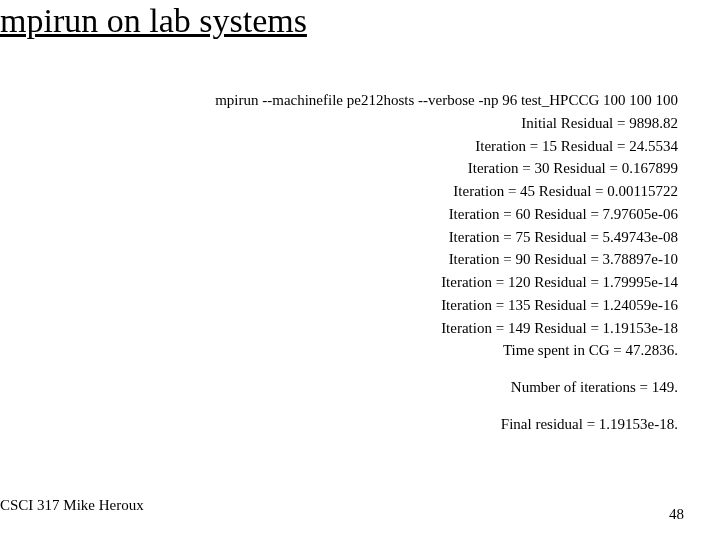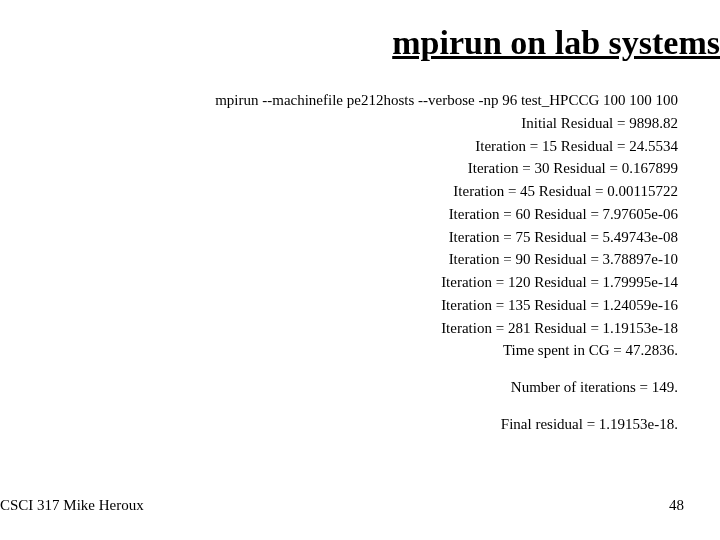--- a/index.html
+++ b/index.html
@@ -12,27 +12,26 @@
     color: #000;
   }
   .slide {
     position: relative;
     width: 720px;
     height: 540px;
     box-sizing: border-box;
   }
   .title {
     position: absolute;
-    top: 24px;
+    top: 2px;
     left: 0;
     width: 100%;
-    text-align: right;
+    text-align: left;
     font-size: 34px;
     text-decoration: underline;
-    font-weight: bold;
   }
   .body {
     position: absolute;
     top: 90px;
     left: 42px;
     right: 42px;
     font-size: 15px;
     line-height: 1.45;
     text-align: right;
   }
@@ -44,21 +43,21 @@
   }
   .footer-center {
     position: absolute;
     bottom: 26px;
     width: 100%;
     text-align: left;
     font-size: 15px;
   }
   .footer-right {
     position: absolute;
-    bottom: 26px;
+    bottom: 17px;
     right: 36px;
     font-size: 15px;
   }
 </style>
 </head>
 <body>
 
 <div class="slide">
 
   <div class="title">mpirun on lab systems</div>
@@ -67,21 +66,21 @@
     <p>mpirun --machinefile pe212hosts --verbose -np 96 test_HPCCG 100 100 100</p>
     <p>Initial Residual = 9898.82</p>
     <p>Iteration = 15   Residual = 24.5534</p>
     <p>Iteration = 30   Residual = 0.167899</p>
     <p>Iteration = 45   Residual = 0.00115722</p>
     <p>Iteration = 60   Residual = 7.97605e-06</p>
     <p>Iteration = 75   Residual = 5.49743e-08</p>
     <p>Iteration = 90   Residual = 3.78897e-10</p>
     <p>Iteration = 120   Residual = 1.79995e-14</p>
     <p>Iteration = 135   Residual = 1.24059e-16</p>
-    <p>Iteration = 281   Residual = 1.19153e-18</p>
+    <p>Iteration = 149   Residual = 1.19153e-18</p>
     <p>Time spent in CG = 47.2836.</p>
     <div class="gap"></div>
     <p>Number of iterations = 149.</p>
     <div class="gap"></div>
     <p>Final residual = 1.19153e-18.</p>
   </div>
 
   <div class="footer-center">CSCI 317 Mike Heroux</div>
   <div class="footer-right">48</div>
 

